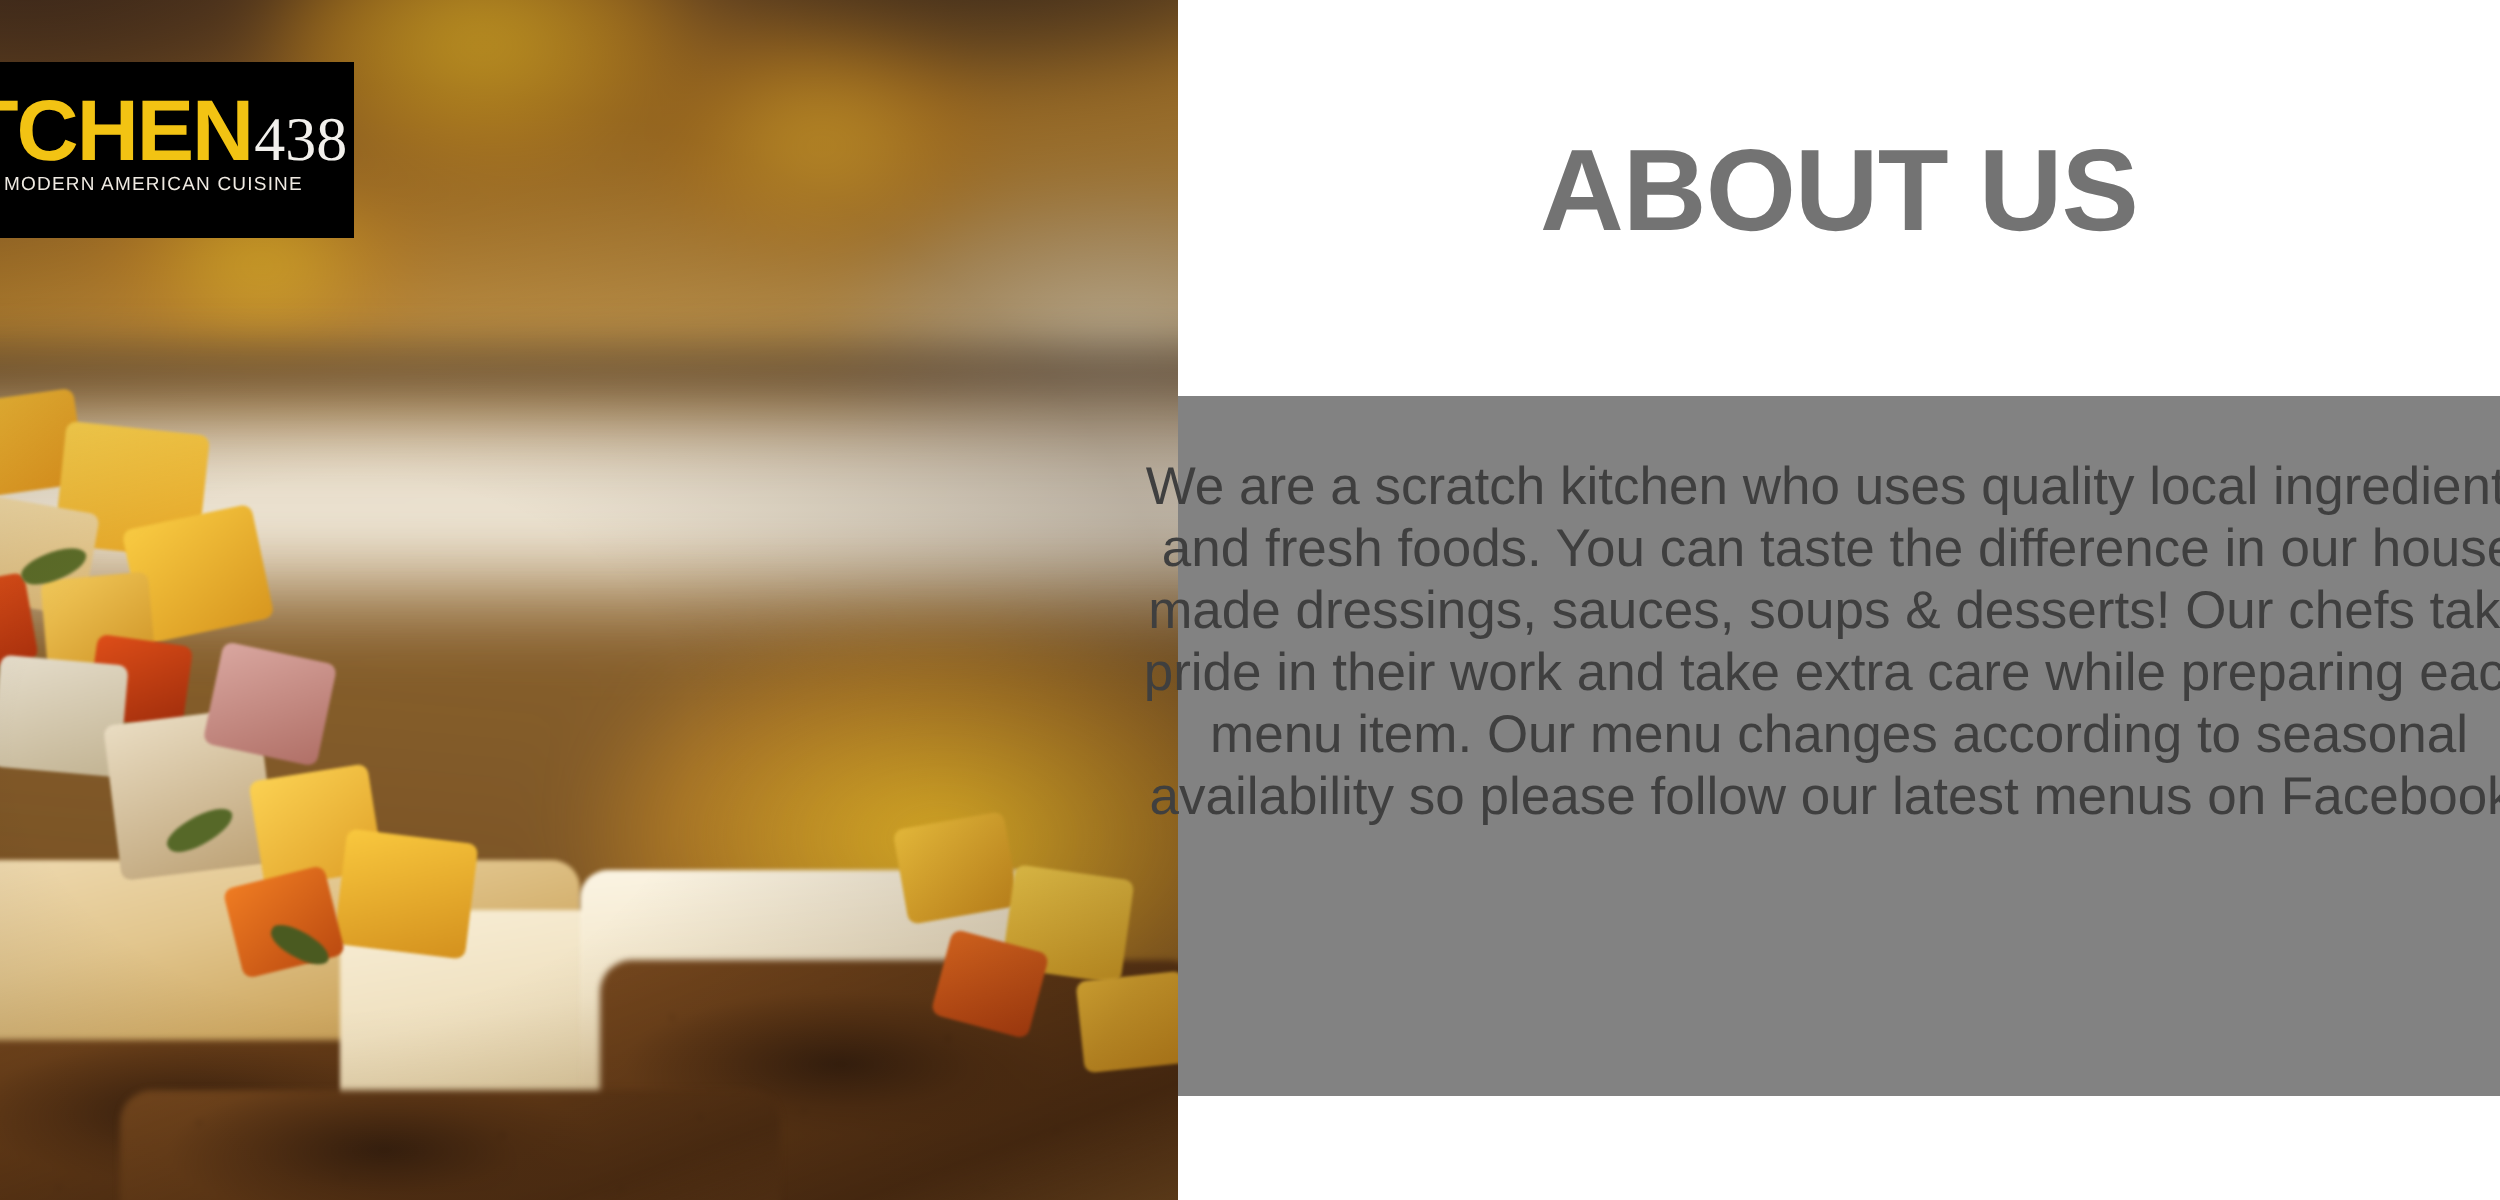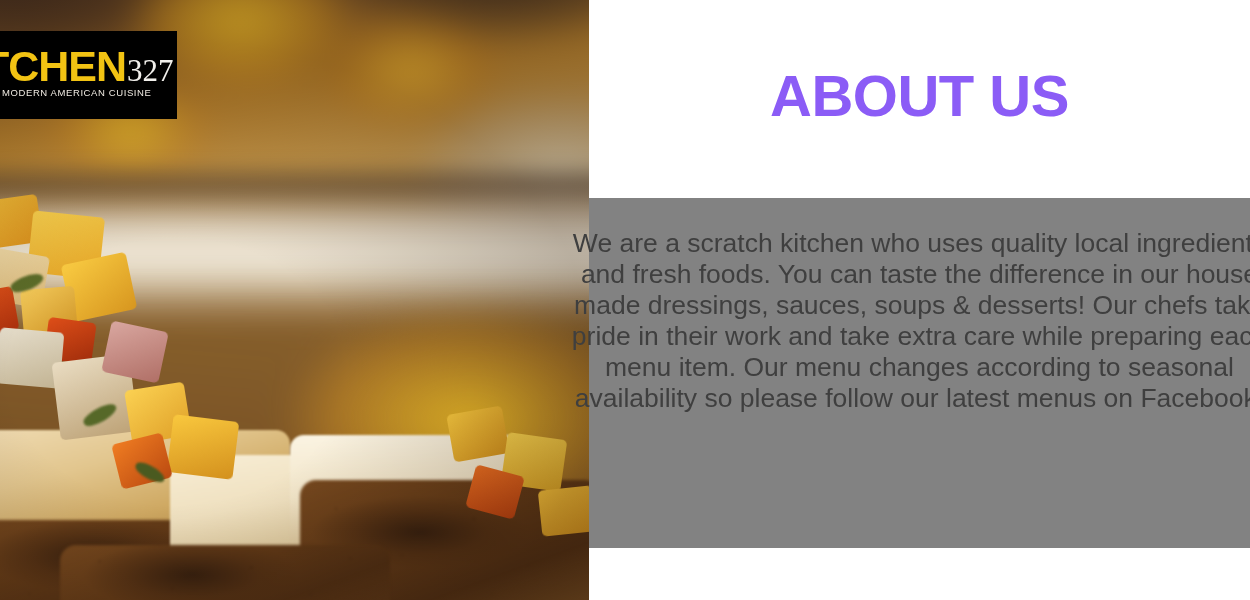--- a/index.html
+++ b/index.html
@@ -196,21 +196,21 @@
   .about-title {
     position:absolute;
     left:0; top:64px;
     width:661px;
     text-align:center;
     font-family:"Liberation Sans", sans-serif;
     font-weight:700;
     font-size:58px;
     line-height:64px;
     letter-spacing:-0.5px;
-    color:#8b5cf6;
+    color:#737373;
     white-space:nowrap;
   }
 
   .about-band {
     position:absolute;
     left:0; top:198px;
     width:661px; height:350px;
     background:#828282;
   }
 
@@ -285,21 +285,21 @@
         <div class="dice" style="left:74px;  top:36px; width:60px; height:52px; background:linear-gradient(160deg,#fad44f,#dca526); transform:rotate(8deg);"></div>
         <div class="dice" style="left:40px;  top:70px; width:50px; height:44px; background:linear-gradient(150deg,#ec6f21,#b8400f); transform:rotate(15deg);"></div>
         <div class="dice" style="left:110px; top:88px; width:54px; height:46px; background:linear-gradient(155deg,#f5c03a,#cd8d1c); transform:rotate(-6deg);"></div>
       </div>
 
       <div class="photo-shade"></div>
     </div>
 
     <div class="logo-box">
       <div class="logo-inner">
-        <span class="logo-word">KITCHEN</span><span class="logo-num">327</span>
+        <span class="logo-word">KITCHEN</span><span class="logo-num">438</span>
       </div>
       <div class="logo-tag">MODERN AMERICAN CUISINE</div>
     </div>
   </div>
 
   <div class="about-pane">
     <div class="about-title">ABOUT US</div>
 
     <div class="about-band">
       <div class="about-text">We are a scratch kitchen who uses quality local ingredients and fresh foods. You can taste the difference in our house made dressings, sauces, soups &amp; desserts! Our chefs take pride in their work and take extra care while preparing each menu item. Our menu changes according to seasonal availability so please follow our latest menus on Facebook!</div>

